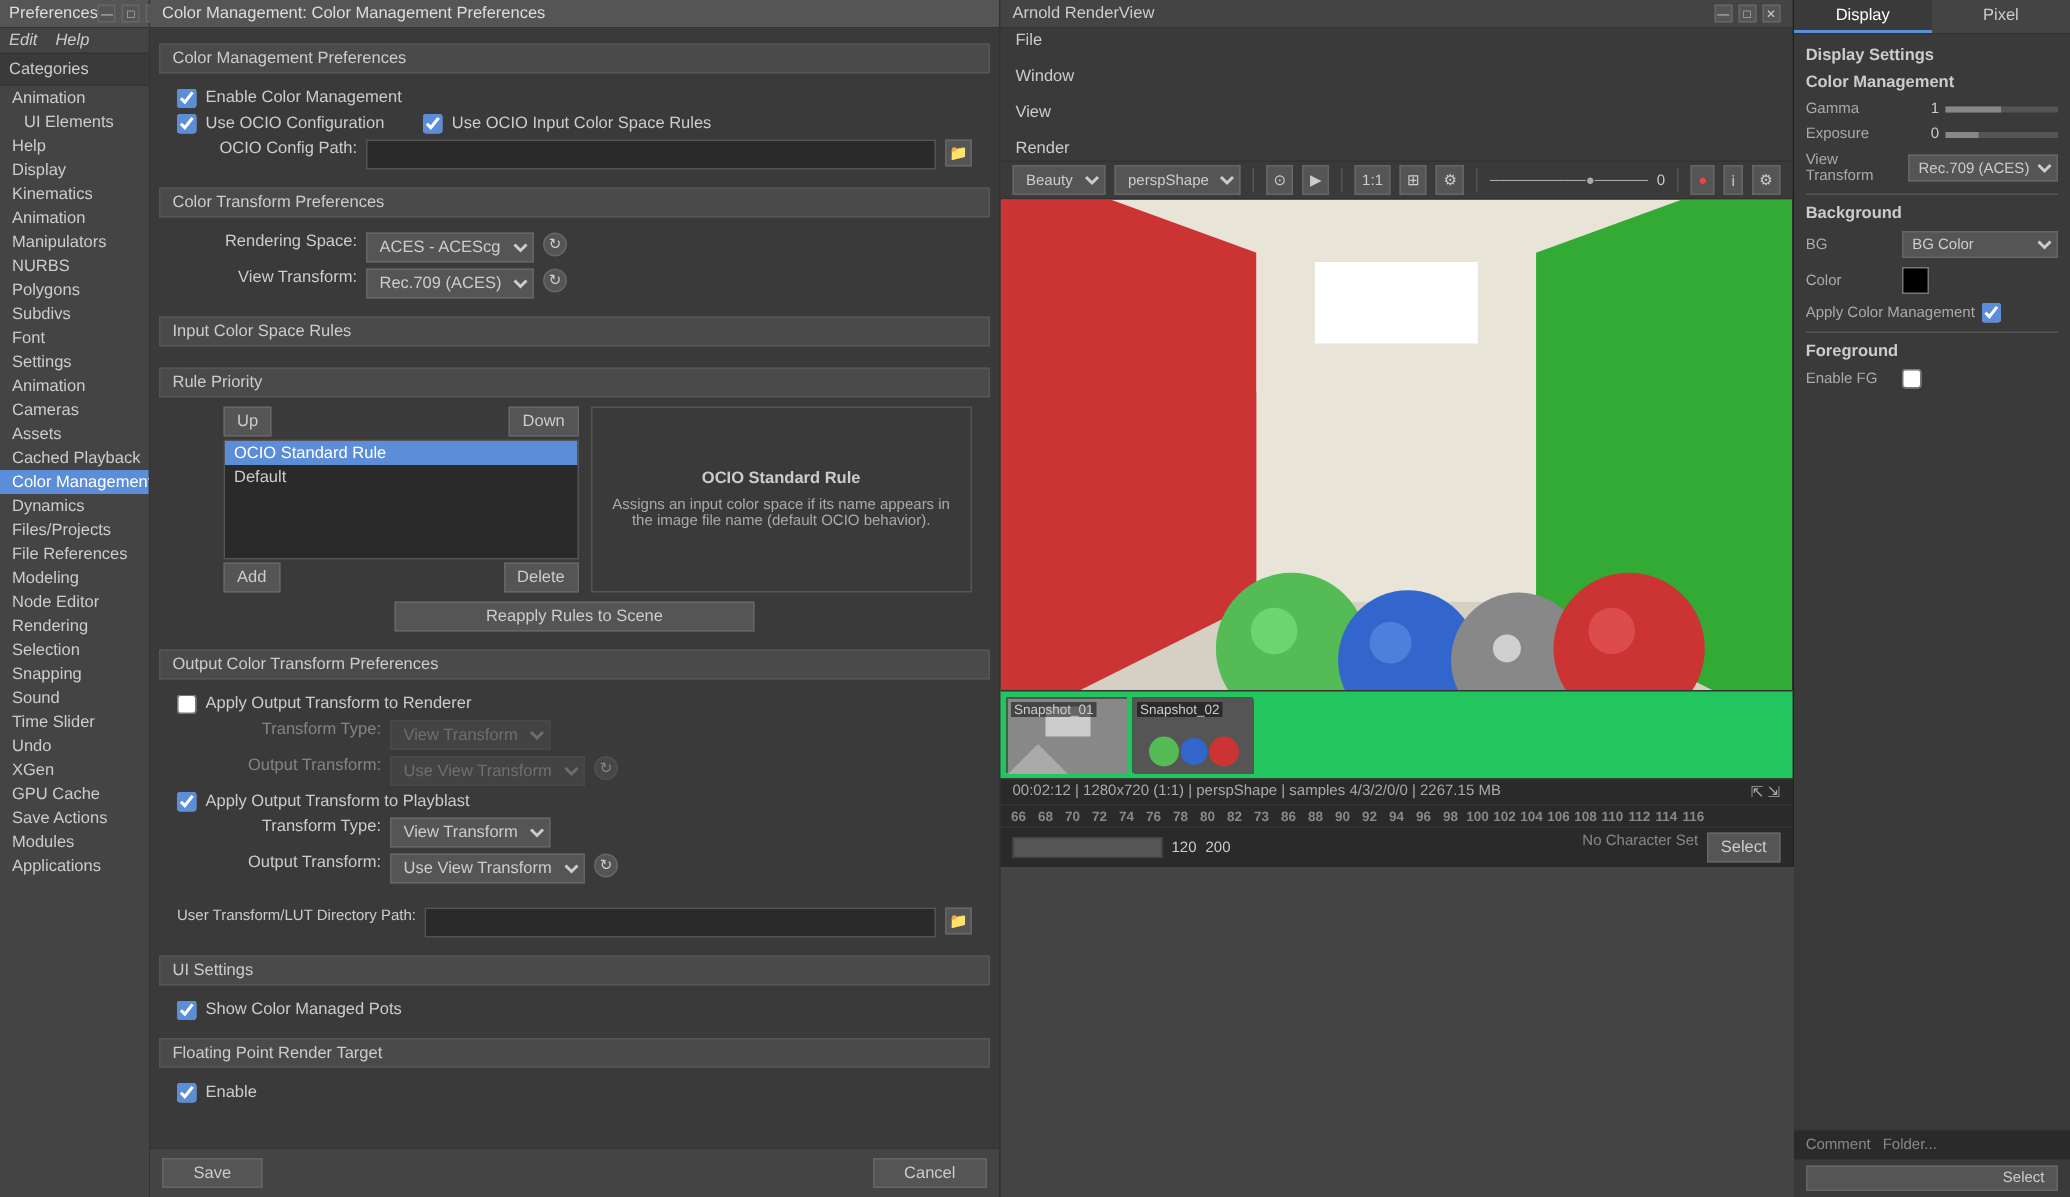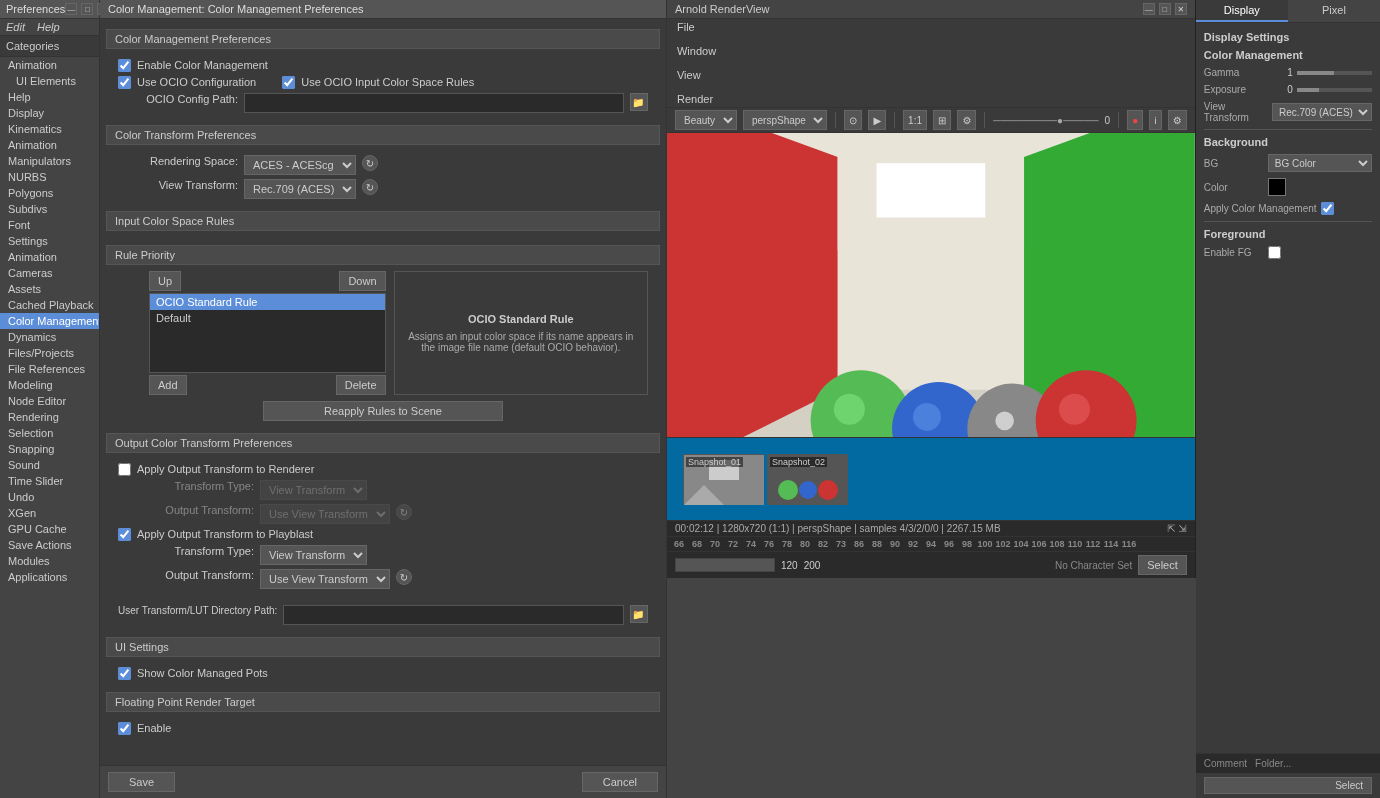--- a/index.html
+++ b/index.html
@@ -278,22 +278,22 @@
       gap: 6px;
       border-bottom: 1px solid #333;
     }
     #arnold-viewport {
       flex: 1;
       background: #1a1a1a;
       position: relative;
       overflow: hidden;
     }
     #arnold-thumbnails {
-      background: #0369a1;
-      padding: 16px;
+      background: #22c55e;
+      padding: 4px;
       display: flex;
       gap: 4px;
       border-top: 1px solid #333;
     }
     .thumbnail {
       width: 80px;
       height: 50px;
       background: #1a1a1a;
       border: 1px solid #555;
       position: relative;
@@ -829,21 +829,21 @@
       <span class="timeline-num">114</span>
       <span class="timeline-num">116</span>
     </div>
 
   <div id="arnold-bottom">
     <div style="display:flex;align-items:center;gap:6px">
       <div style="width:100px;height:14px;background:#555;border:1px solid #444"></div>
       <span style="font-size:10px;color:#ccc">120</span>
       <span style="font-size:10px;color:#ccc">200</span>
     </div>
-    <div style="display:flex;align-items:center;gap:6px">
+    <div style="display:flex;align-items:flex-start;gap:6px">
       <span style="font-size:10px;color:#888">No Character Set</span>
       <button class="btn-small">Select</button>
     </div>
   </div>
 </div>
 
 <div id="display-panel">
   <div id="display-tabs">
     <div class="disp-tab active">Display</div>
     <div class="disp-tab">Pixel</div>

